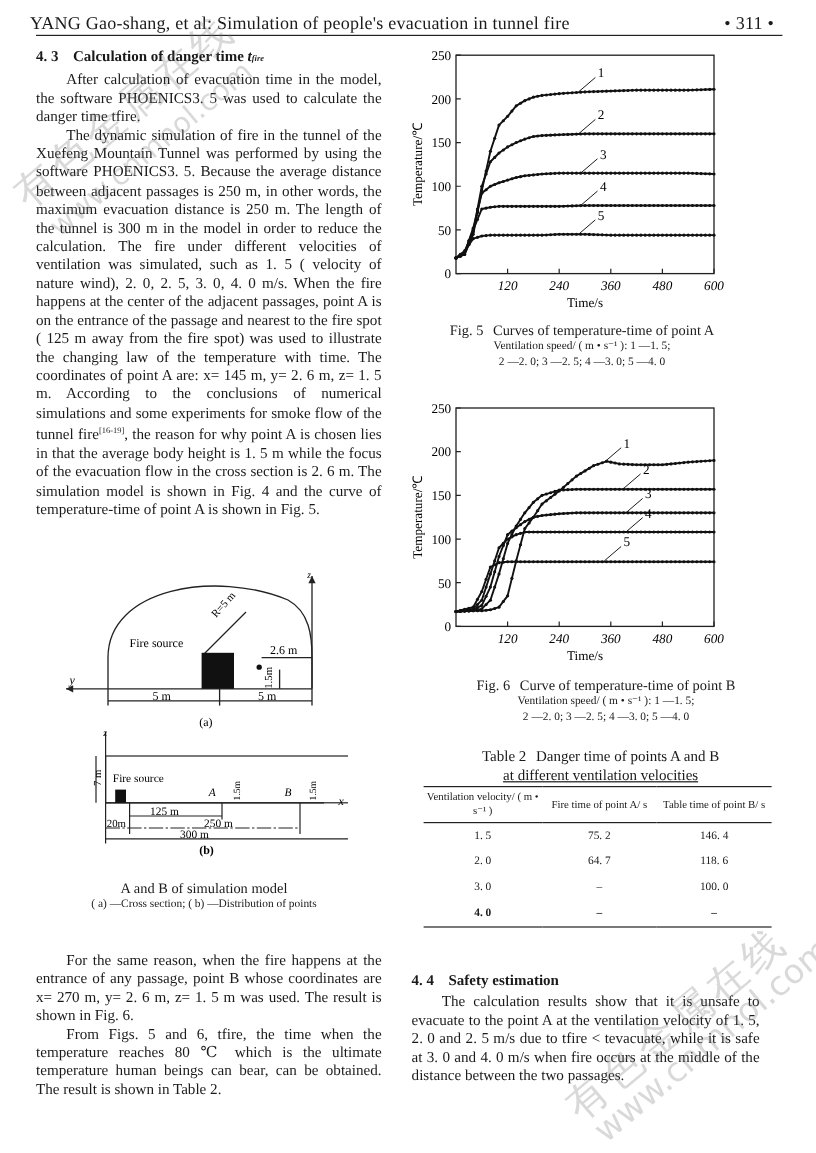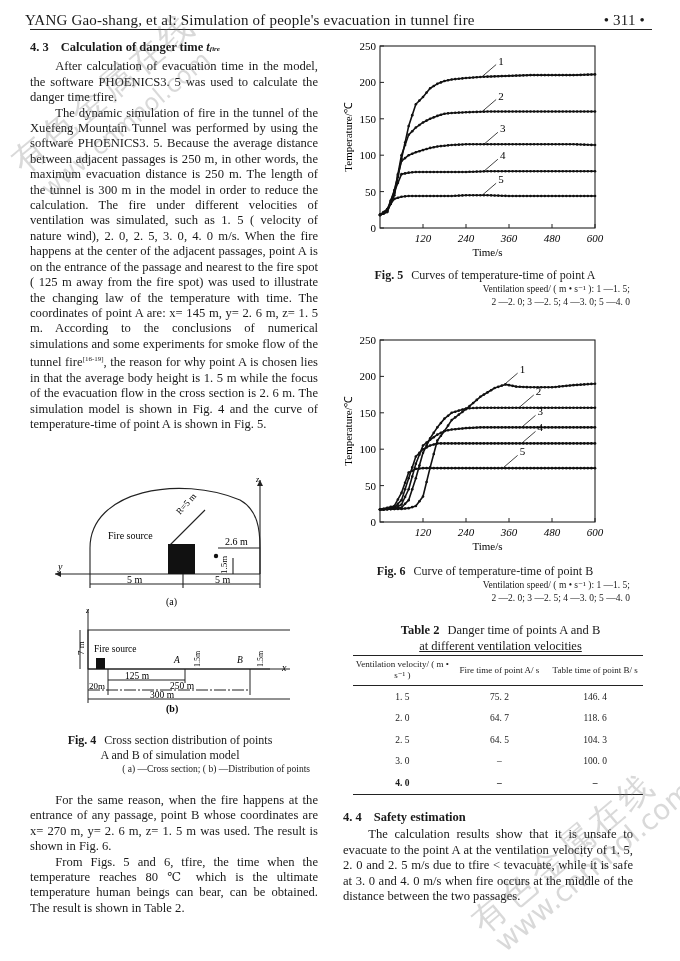--- a/index.html
+++ b/index.html
@@ -9,22 +9,22 @@
   .header .pg{position:absolute;right:0;top:0;margin-left:33px;}
   .rule{left:30px;top:29px;width:622px;height:0;border-top:1.5px solid #222;}
   .col{font-size:12.6px;line-height:15.4px;text-align:justify;}
   .col p{margin:0;}
   .ind{text-indent:2em;}
   .h{font-weight:bold;font-size:12.5px;margin:0 0 2px 0;}
   .h .num{margin-right:12px;}
   .sub{font-size:7px;font-style:italic;}
   .sup{font-size:7px;vertical-align:super;}
   .cap{text-align:center;font-size:12px;line-height:15px;}
-  .cap b{font-weight:bold;margin-right:8px;}
-  .capsm{text-align:right;font-size:9.5px;line-height:13px;}
+  .cap b{font-weight:normal;margin-right:8px;}
+  .capsm{text-align:center;font-size:9.5px;line-height:13px;}
   table.t2{border-collapse:collapse;font-size:9.5px;width:290px;}
   table.t2 th{font-weight:normal;font-size:9px;line-height:11px;padding:3px 0 4px;border-top:1.5px solid #222;border-bottom:1px solid #222;}
   table.t2 td{text-align:center;height:21.5px;padding:0;}
   table.t2 tr.last td{border-bottom:1.5px solid #222;font-weight:bold;}
   .wm{color:rgba(120,120,120,0.28);font-family:"DejaVu Sans",sans-serif;pointer-events:none;}
   svg text{font-family:"Liberation Serif",serif;}
 </style>
 </head>
 <body>
 
@@ -95,21 +95,20 @@
   <text x="105" y="74" font-size="9.5">125 m</text>
   <text x="69" y="84" font-size="9">20m</text>
   <text x="150" y="84" font-size="9.5">250 m</text>
   <text x="130" y="93" font-size="9.5">300 m</text>
   <text x="262" y="66" font-size="10" font-style="italic">x</text>
   <text x="66" y="8" font-size="8" font-style="italic">z</text>
   <text x="146" y="107" font-size="10" font-weight="bold">(b)</text>
 </svg>
 
 <div class="abs" style="left:30px;top:733px;width:280px;">
-  <div class="cap"><b>Fig. 4</b><span>Cross section distribution of points</span></div>
   <div class="cap">A and B of simulation model</div>
   <div class="capsm">( a) —Cross section; ( b) —Distribution of points</div>
 </div>
 
 <div class="abs col" style="left:30px;top:793px;width:288px;">
   <p class="ind">For the same reason, when the fire happens at the entrance of any passage, point B whose coordinates are x= 270 m, y= 2. 6 m, z= 1. 5 m was used. The result is shown in Fig. 6.</p>
   <p class="ind">From Figs. 5 and 6, tfire, the time when the temperature reaches 80 ℃ which is the ultimate temperature human beings can bear, can be obtained. The result is shown in Table 2.</p>
 </div>
 
 <svg class="abs" id="fig5" style="left:340px;top:36px;" width="270" height="222">
@@ -805,21 +804,21 @@
     <circle cx="233.5" cy="138.128" r="1.3" fill="#111"></circle>
     <circle cx="237.08333333333331" cy="138.128" r="1.3" fill="#111"></circle>
     <circle cx="240.66666666666666" cy="138.128" r="1.3" fill="#111"></circle>
     <circle cx="244.25" cy="138.128" r="1.3" fill="#111"></circle>
     <circle cx="247.83333333333334" cy="138.128" r="1.3" fill="#111"></circle>
     <circle cx="251.41666666666666" cy="138.128" r="1.3" fill="#111"></circle>
     <circle cx="255" cy="138.128" r="1.3" fill="#111"></circle>
     <line x1="163.625" y1="137.4" x2="177.625" y2="125.4" stroke="#111" stroke-width="0.8"></line>
     <text x="179.625" y="125.4" font-size="11">5</text>
   </svg>
-<div class="abs" style="left:340px;top:564px;width:290px;">
+<div class="abs" style="left:360px;top:564px;width:290px;">
   <div class="cap"><b>Fig. 6</b><span>Curve of temperature-time of point B</span></div>
   <div class="capsm">Ventilation speed/ ( m • s⁻¹ ): 1 —1. 5;</div>
   <div class="capsm">2 —2. 0;  3 —2. 5;  4 —3. 0;  5 —4. 0</div>
 </div>
 
 <div class="abs" style="left:353px;top:622px;width:295px;">
   <div class="cap" style="font-size:12.5px;line-height:16px;"><b>Table 2</b><span>Danger time of points A and B</span></div>
   <div class="cap" style="font-size:12.5px;line-height:16px;margin-bottom:1px;text-decoration:underline;">at different ventilation velocities</div>
   <table class="t2">
     <thead>
@@ -834,25 +833,20 @@
           <td>1. 5</td>
           <td>75. 2</td>
           <td>146. 4</td>
         </tr>
       <tr>
           <td>2. 0</td>
           <td>64. 7</td>
           <td>118. 6</td>
         </tr>
       <tr>
-          <td>2. 5</td>
-          <td>64. 5</td>
-          <td>104. 3</td>
-        </tr>
-      <tr>
           <td>3. 0</td>
           <td>–</td>
           <td>100. 0</td>
         </tr>
       <tr class="last">
           <td>4. 0</td>
           <td>–</td>
           <td>–</td>
         </tr>
     </tbody>

